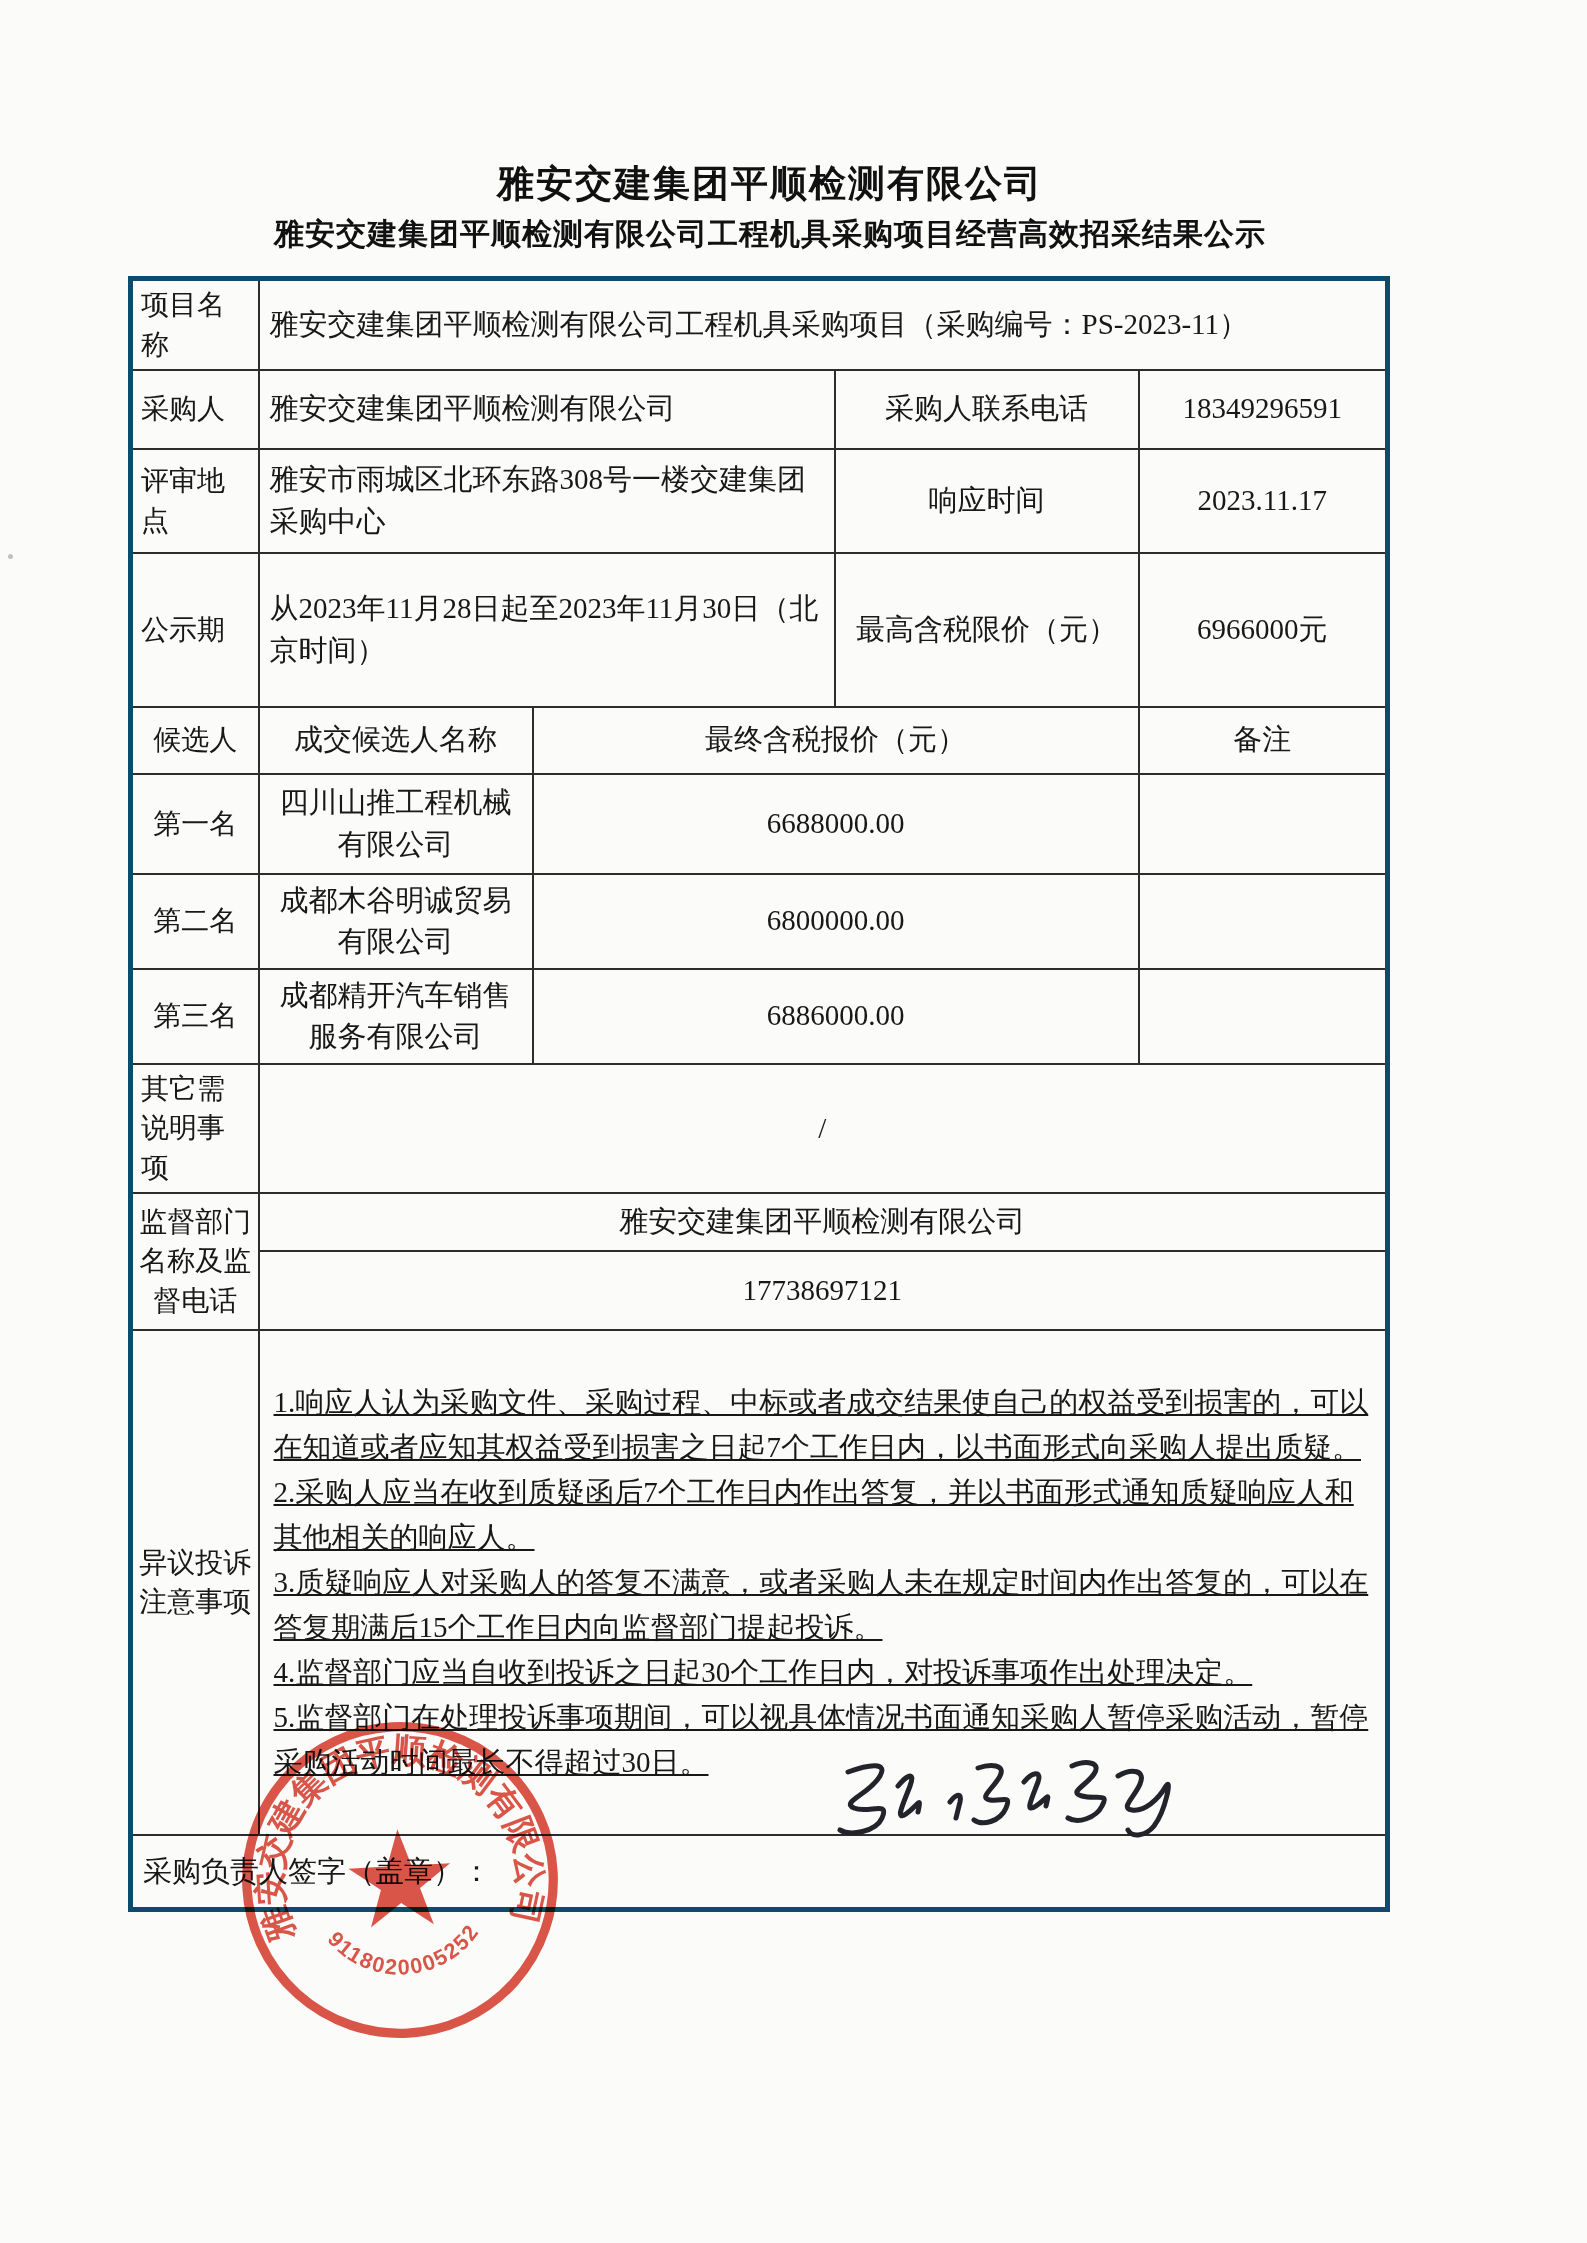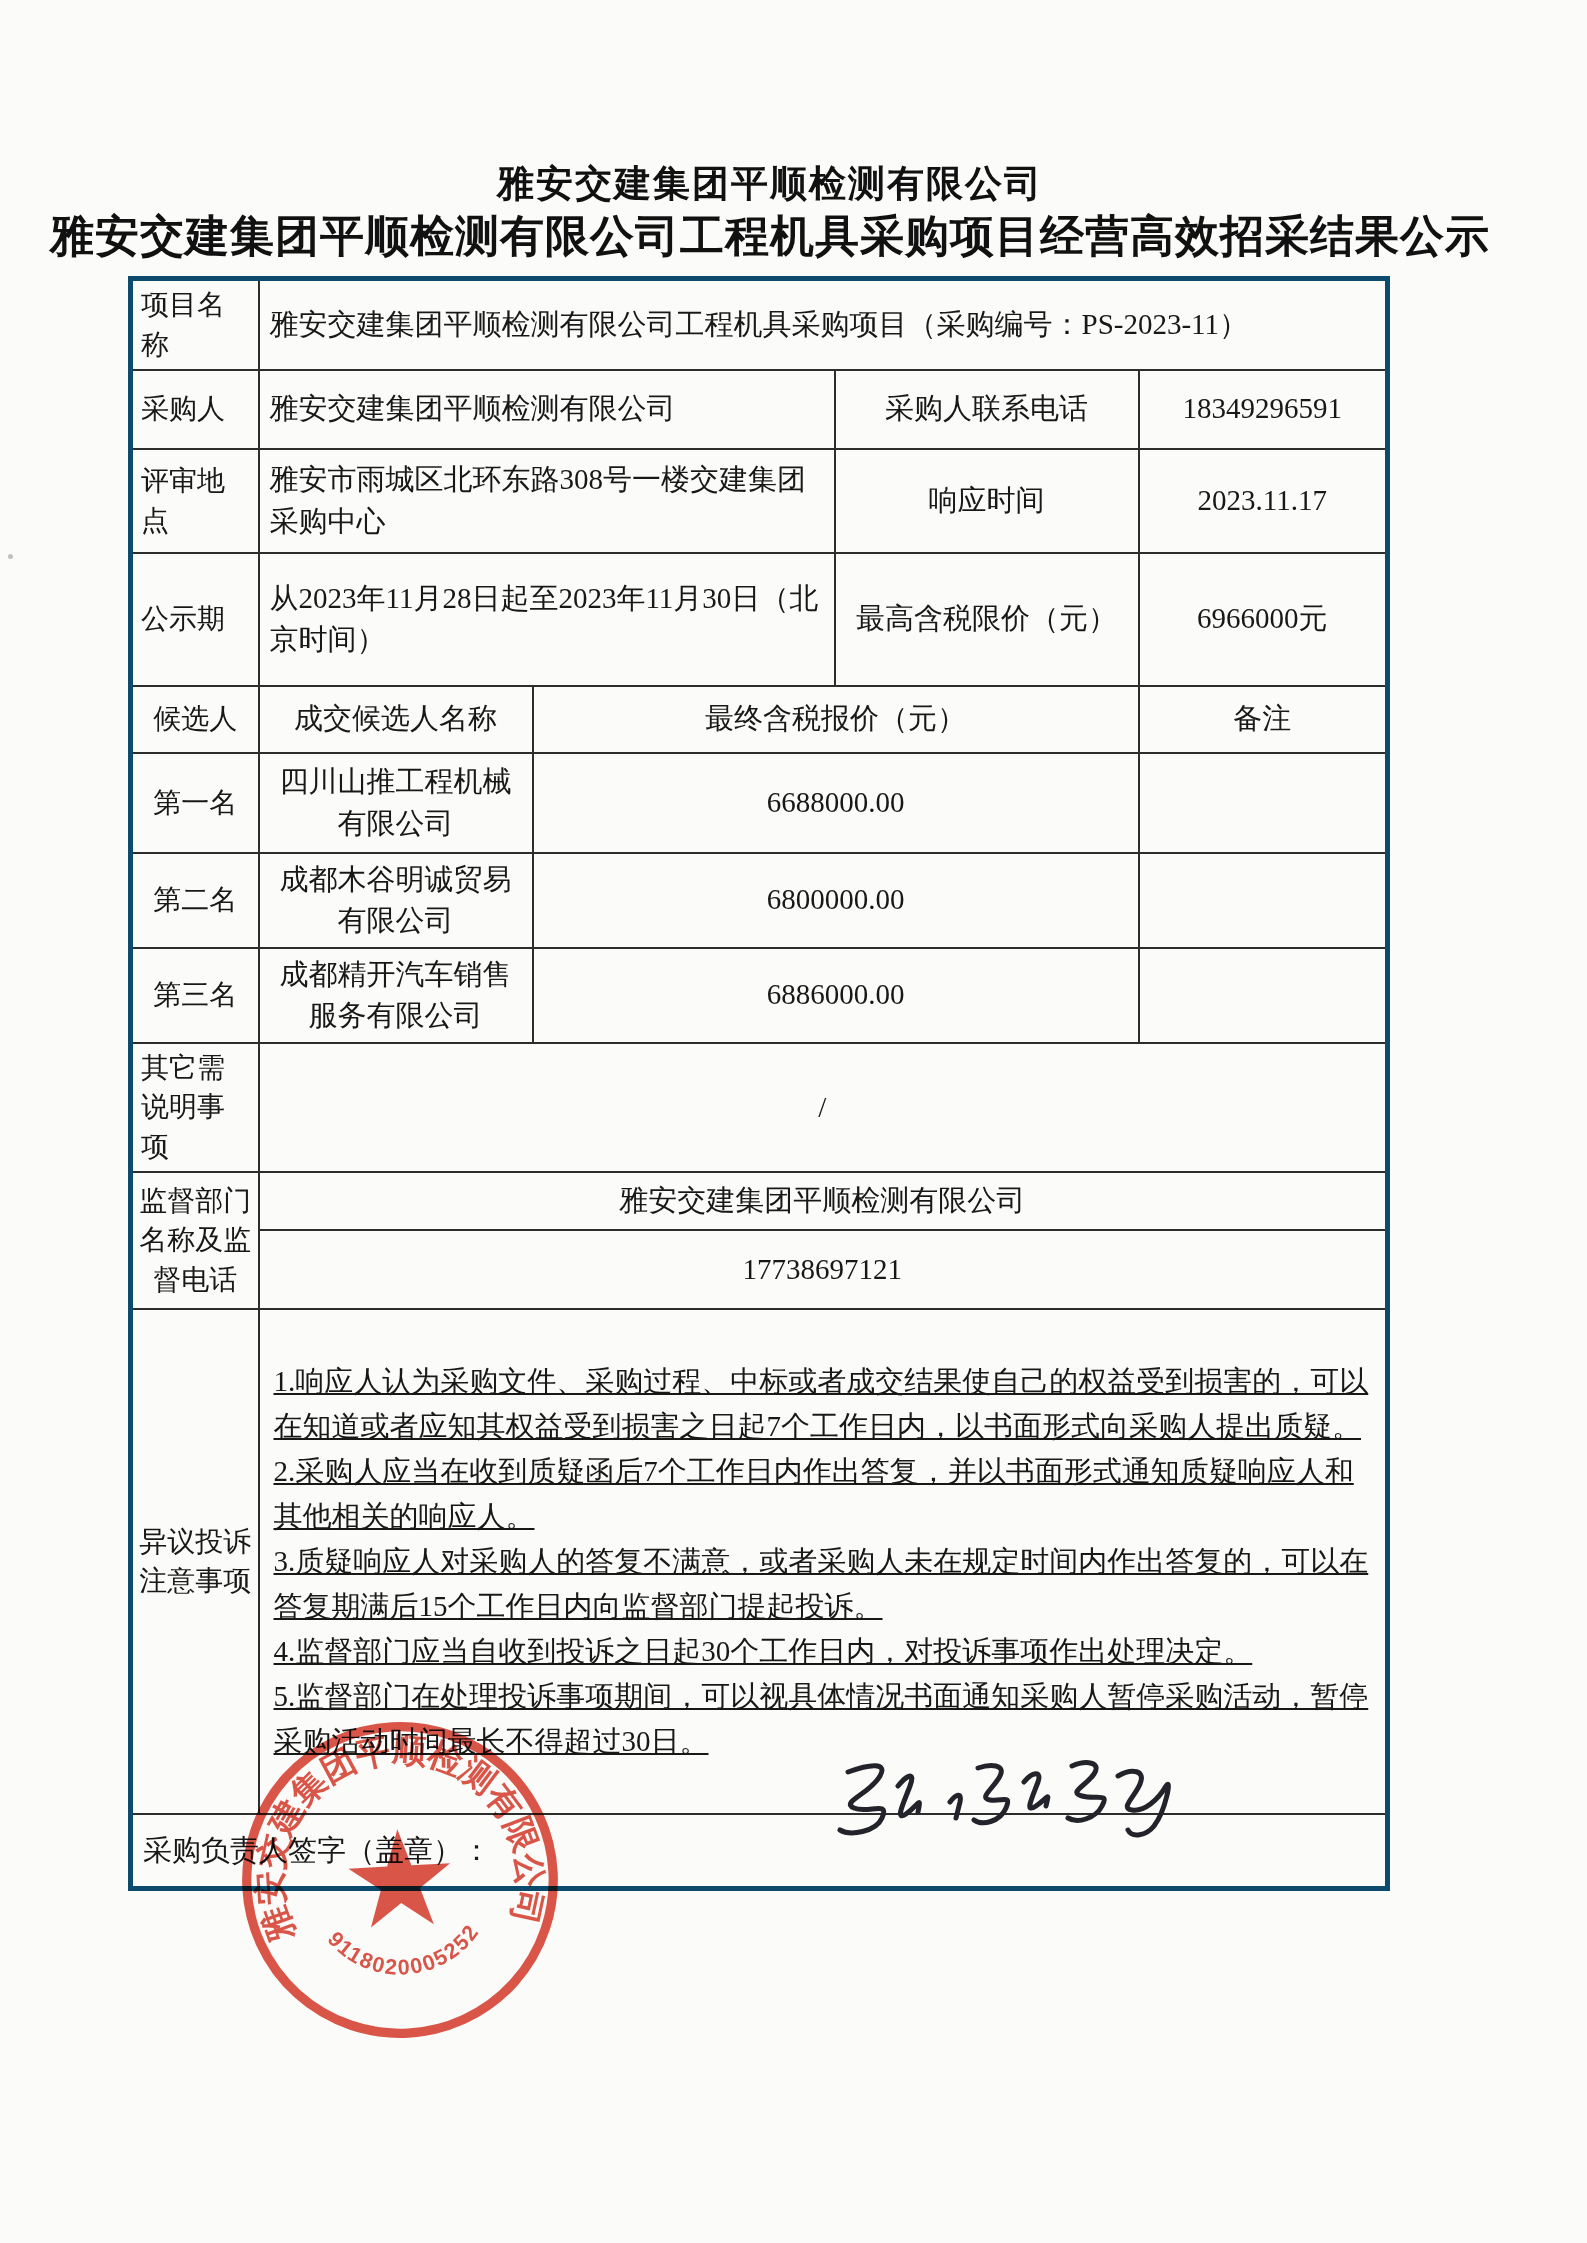--- a/index.html
+++ b/index.html
@@ -13,21 +13,21 @@
   }
   .page{position:relative;width:1587px;height:2243px;}
 
   .titles{
     position:absolute;top:158px;left:0;width:1540px;
     text-align:center;
     font-family:"Liberation Sans","DejaVu Sans",sans-serif;
     font-weight:bold;color:#111;
   }
   .title-l1{font-size:37px;line-height:52px;letter-spacing:2px;}
-  .title-l2{font-size:44px;line-height:52px;letter-spacing:1px;}
+  .title-l2{font-size:30px;line-height:52px;letter-spacing:1px;font-family:Liberation Mono, monospace;}
 
   .doc-table{
     position:absolute;left:128px;top:276px;width:1257px;
     border-collapse:collapse;table-layout:fixed;
     font-size:29px;line-height:1.42;color:#181818;
   }
   .doc-table td{
     border:2px solid #2d2d2d;
     padding:4px 10px;
     vertical-align:middle;
@@ -87,21 +87,21 @@
       <td class="val-c">18349296591</td>
     </tr>
 
     <tr style="height:104px">
       <td class="lbl">评审地点</td>
       <td class="val-l" colspan="2">雅安市雨城区北环东路308号一楼交建集团采购中心</td>
       <td class="val-c">响应时间</td>
       <td class="val-c">2023.11.17</td>
     </tr>
 
-    <tr style="height:133px">
+    <tr style="height:154px">
       <td class="lbl">公示期</td>
       <td class="val-l" colspan="2">从2023年11月28日起至2023年11月30日（北京时间）</td>
       <td class="val-c">最高含税限价（元）</td>
       <td class="val-c">6966000元</td>
     </tr>
 
     <tr style="height:67px">
       <td class="lbl-c">候选人</td>
       <td class="val-c">成交候选人名称</td>
       <td class="val-c" colspan="2">最终含税报价（元）</td>

